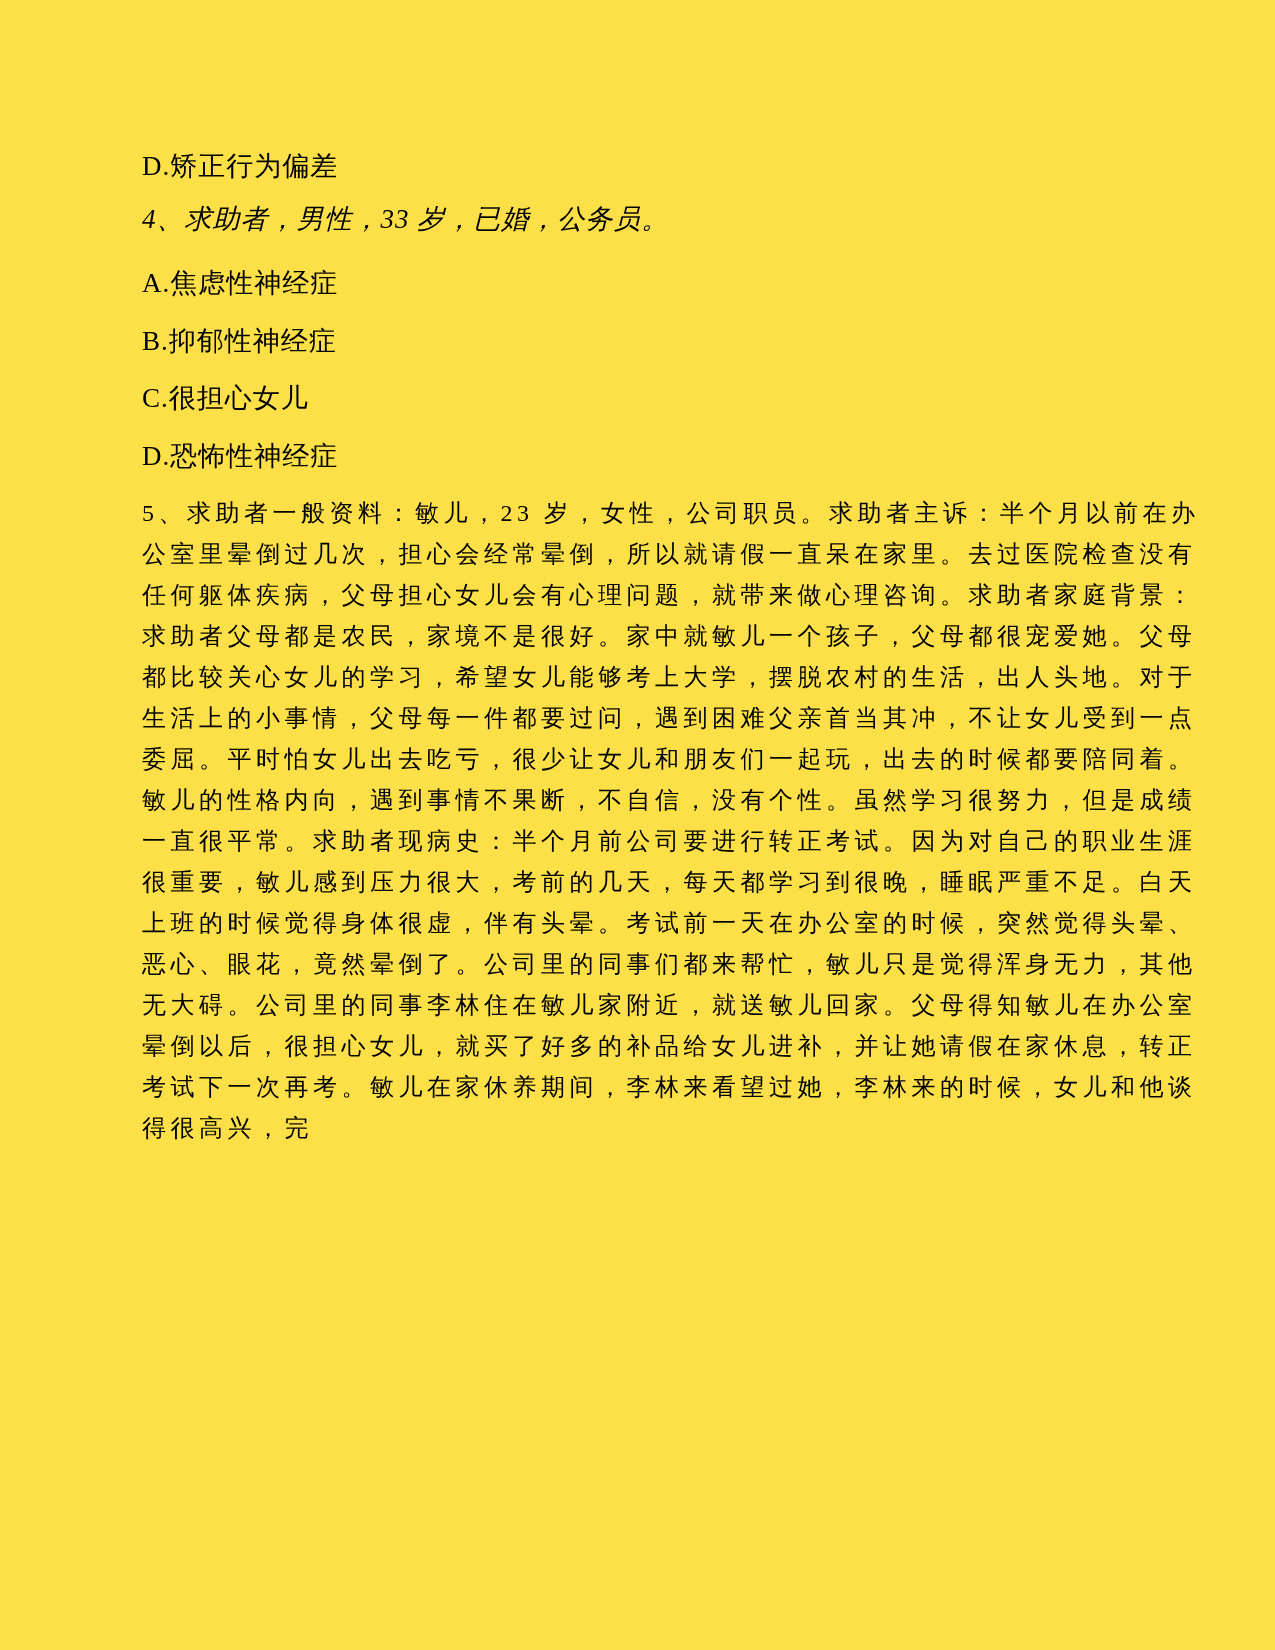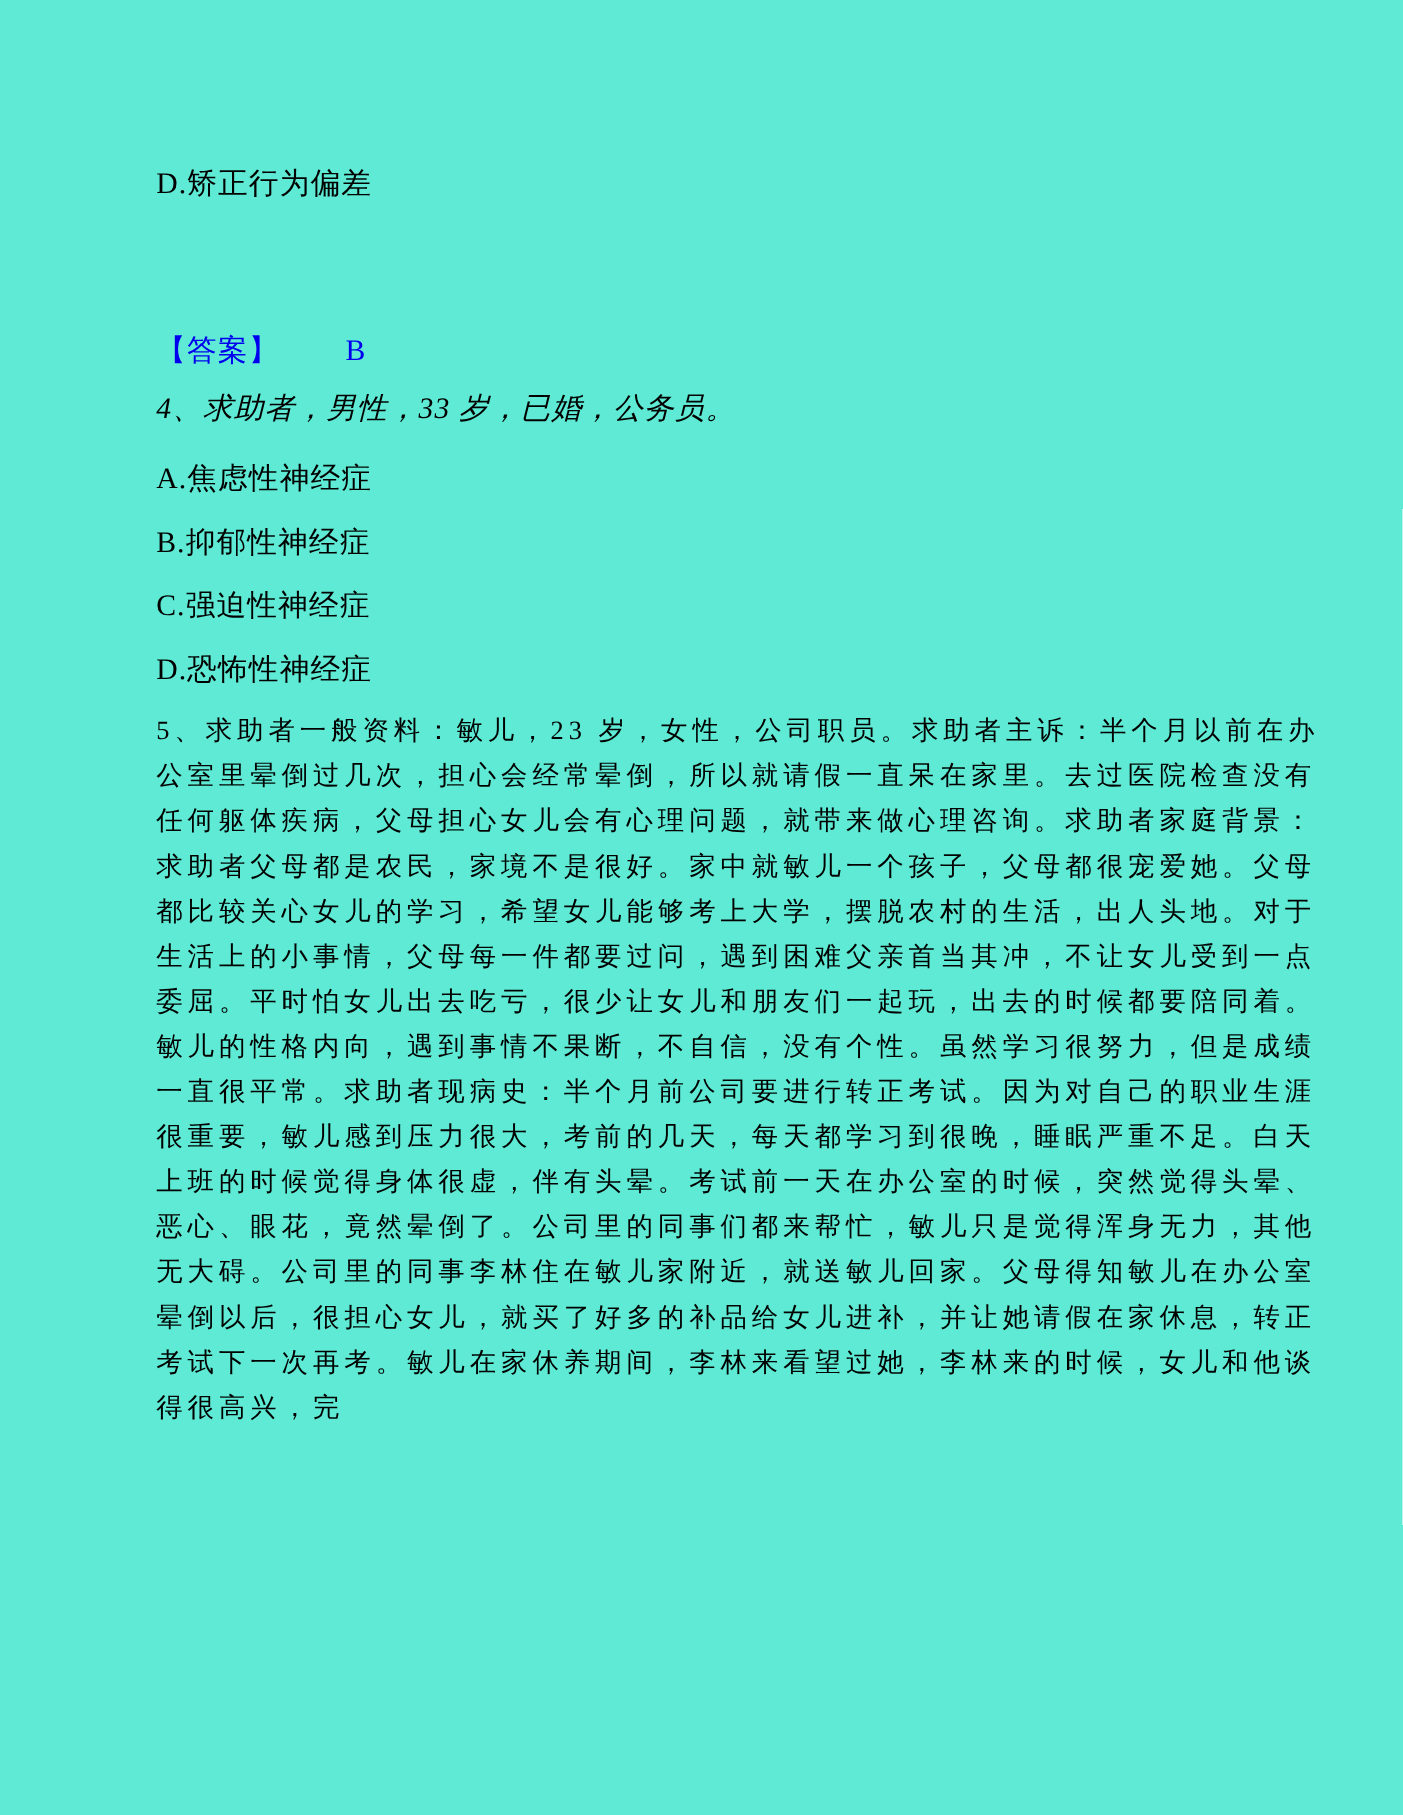--- a/index.html
+++ b/index.html
@@ -4,21 +4,21 @@
 <style>
   html, body {
     margin: 0;
     padding: 0;
     background: #ffffff;
   }
   .page {
     position: relative;
     width: 1275px;
     height: 1650px;
-    background: #5eead4;
+    background: #fde047;
     overflow: hidden;
     font-family: "Liberation Serif", "DejaVu Serif", serif;
     color: #000000;
   }
   .content {
     position: absolute;
     top: 0;
     left: 142px;
     width: 1061px;
   }
@@ -61,31 +61,28 @@
   }
 </style>
 </head>
 <body>
 
 <div class="page">
   <div class="content">
 
     <p class="line carryover">D.矫正行为偏差</p>
 
-    <p class="answer-line answer-b">
-      <span>【答案】</span><span class="answer-value">B</span>
-    </p>
 
     <p class="line q4-stem">4、求助者，男性，33 岁，已婚，公务员。</p>
 
     <p class="line opt-a">A.焦虑性神经症</p>
 
     <p class="line opt-b">B.抑郁性神经症</p>
 
-    <p class="line opt-c">C.强迫性神经症</p>
+    <p class="line opt-c">C.很担心女儿</p>
 
     <p class="line opt-d">D.恐怖性神经症</p>
 
 
     <p class="case-para">5、求助者一般资料：敏儿，23 岁，女性，公司职员。求助者主诉：半个月以前在办公室里晕倒过几次，担心会经常晕倒，所以就请假一直呆在家里。去过医院检查没有任何躯体疾病，父母担心女儿会有心理问题，就带来做心理咨询。求助者家庭背景：求助者父母都是农民，家境不是很好。家中就敏儿一个孩子，父母都很宠爱她。父母都比较关心女儿的学习，希望女儿能够考上大学，摆脱农村的生活，出人头地。对于生活上的小事情，父母每一件都要过问，遇到困难父亲首当其冲，不让女儿受到一点委屈。平时怕女儿出去吃亏，很少让女儿和朋友们一起玩，出去的时候都要陪同着。敏儿的性格内向，遇到事情不果断，不自信，没有个性。虽然学习很努力，但是成绩一直很平常。求助者现病史：半个月前公司要进行转正考试。因为对自己的职业生涯很重要，敏儿感到压力很大，考前的几天，每天都学习到很晚，睡眠严重不足。白天上班的时候觉得身体很虚，伴有头晕。考试前一天在办公室的时候，突然觉得头晕、恶心、眼花，竟然晕倒了。公司里的同事们都来帮忙，敏儿只是觉得浑身无力，其他无大碍。公司里的同事李林住在敏儿家附近，就送敏儿回家。父母得知敏儿在办公室晕倒以后，很担心女儿，就买了好多的补品给女儿进补，并让她请假在家休息，转正考试下一次再考。敏儿在家休养期间，李林来看望过她，李林来的时候，女儿和他谈得很高兴，完</p>
 
   </div>
 </div>
 
 </body></html>

